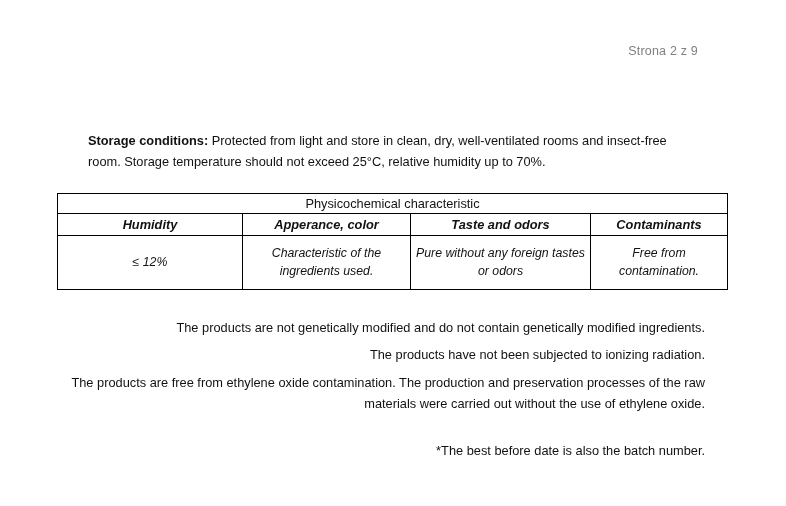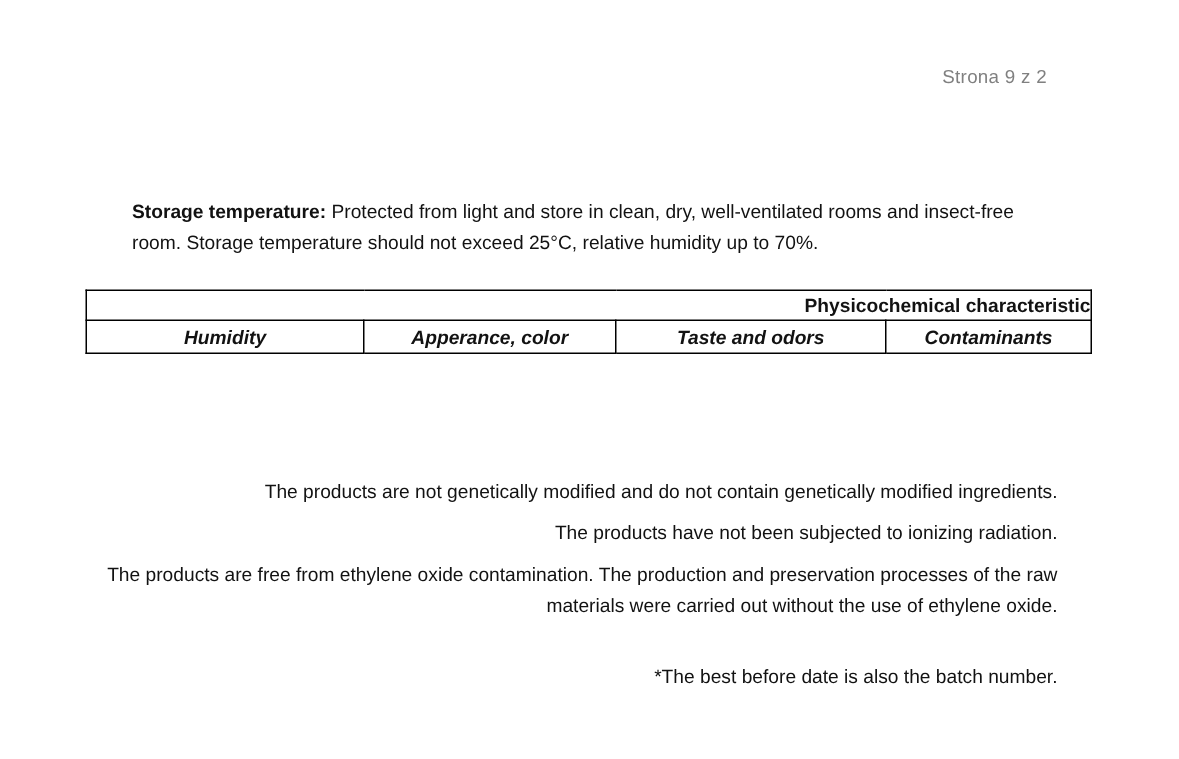--- a/index.html
+++ b/index.html
@@ -55,22 +55,22 @@
     width: 670px;
     border-collapse: collapse;
     table-layout: fixed;
   }
   .char-table td, .char-table th {
     border: 1px solid #000000;
     padding: 0;
     vertical-align: middle;
   }
   .table-title {
-    text-align: right;
-    font-weight: bold;
+    text-align: center;
+    font-weight: normal;
     font-size: 12.8px;
     height: 19px;
     line-height: 19px;
   }
   .col-head {
     text-align: center;
     font-weight: bold;
     font-style: italic;
     font-size: 12.8px;
     height: 21px;
@@ -103,43 +103,49 @@
   .p1 { top: 305px; }
   .p2 { top: 332px; }
   .p3 { top: 360px; }
   .footnote { top: 428px; }
 </style>
 </head>
 <body>
 
 <div class="page">
 
-  <div class="page-header">Strona 9 z 2</div>
+  <div class="page-header">Strona 2 z 9</div>
 
   <p class="storage-block">
-    <span class="storage-label">Storage temperature:</span><span> Protected from light and store in clean, dry, well-ventilated rooms and insect-free room. Storage temperature should not exceed 25°C, relative humidity up to 70%.</span>
+    <span class="storage-label">Storage conditions:</span><span> Protected from light and store in clean, dry, well-ventilated rooms and insect-free room. Storage temperature should not exceed 25°C, relative humidity up to 70%.</span>
   </p>
 
   <table class="char-table">
     <colgroup>
       <col class="cw1">
         <col class="cw2">
         <col class="cw3">
         <col class="cw4">
     </colgroup>
     <tbody>
       <tr>
         <td class="table-title" colspan="4">Physicochemical characteristic</td>
       </tr>
       <tr>
         <td class="col-head">Humidity</td>
         <td class="col-head">Apperance, color</td>
         <td class="col-head">Taste and odors</td>
         <td class="col-head">Contaminants</td>
       </tr>
+      <tr>
+        <td class="data-cell">≤ 12%</td>
+        <td class="data-cell">Characteristic of the ingredients used.</td>
+        <td class="data-cell">Pure without any foreign tastes or odors</td>
+        <td class="data-cell">Free from contamination.</td>
+      </tr>
     </tbody>
   </table>
 
   <p class="body-copy p1">The products are not genetically modified and do not contain genetically modified ingredients.</p>
 
   <p class="body-copy p2">The products have not been subjected to ionizing radiation.</p>
 
   <p class="body-copy p3">The products are free from ethylene oxide contamination. The production and preservation processes of the raw materials were carried out without the use of ethylene oxide.</p>
 
   <p class="body-copy footnote">*The best before date is also the batch number.</p>

